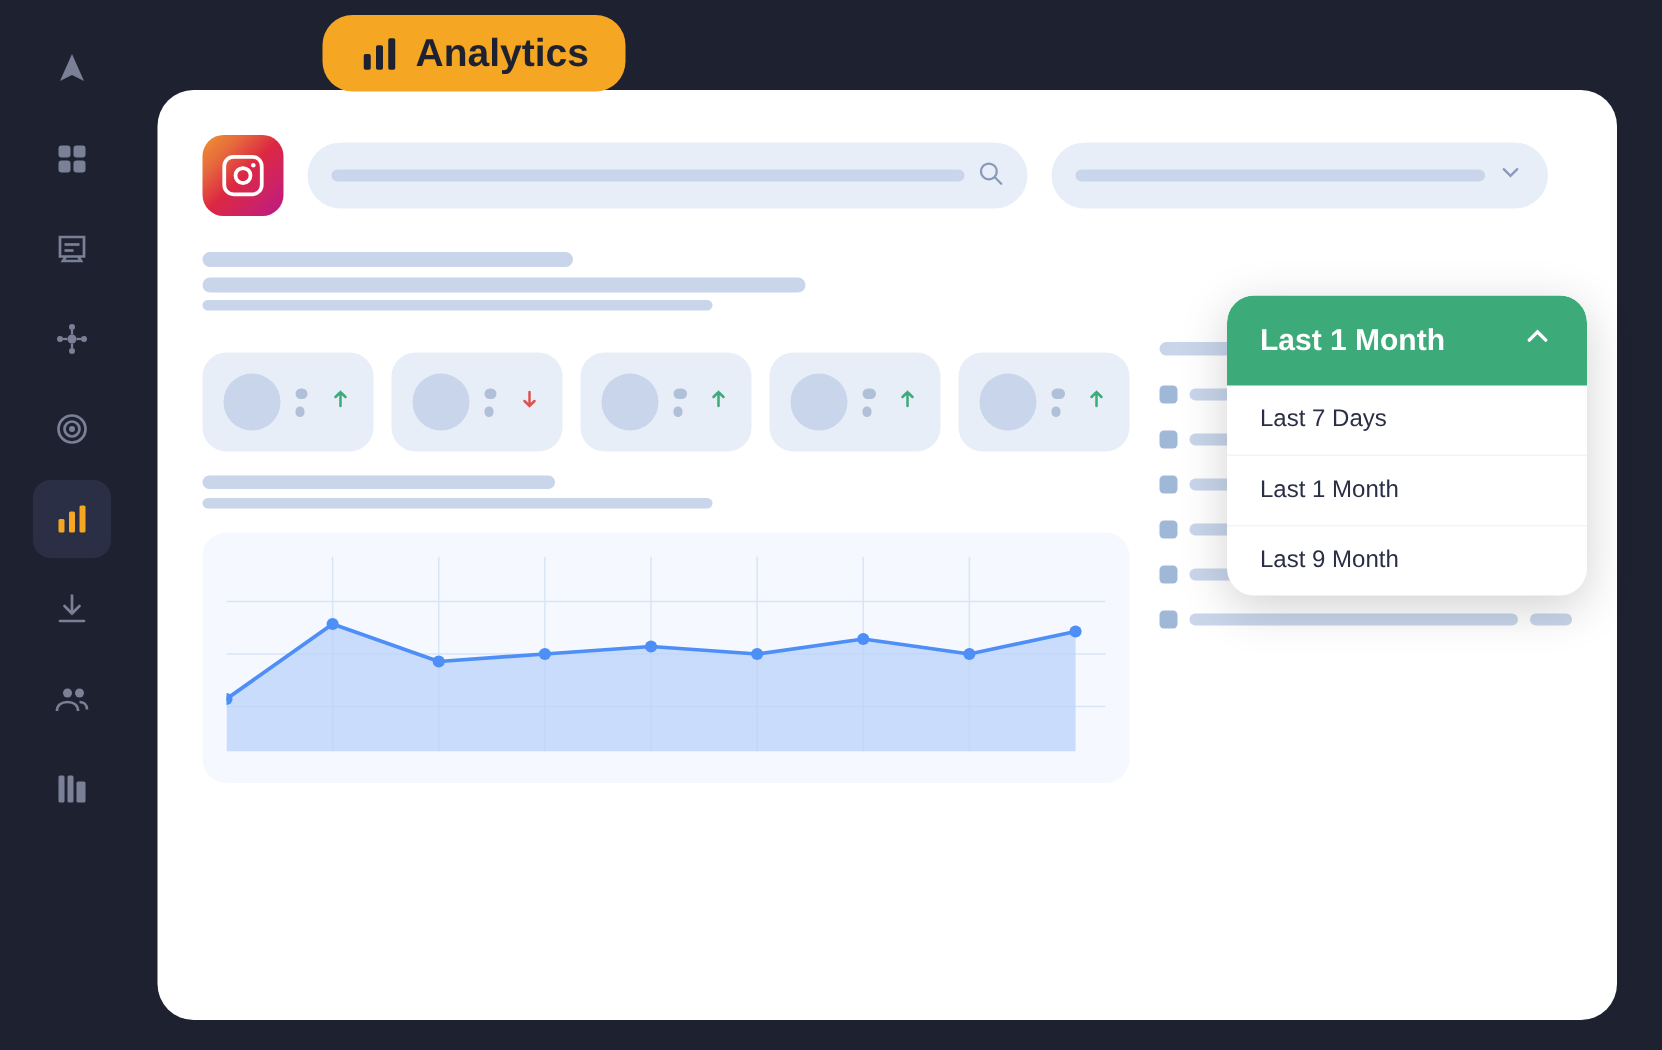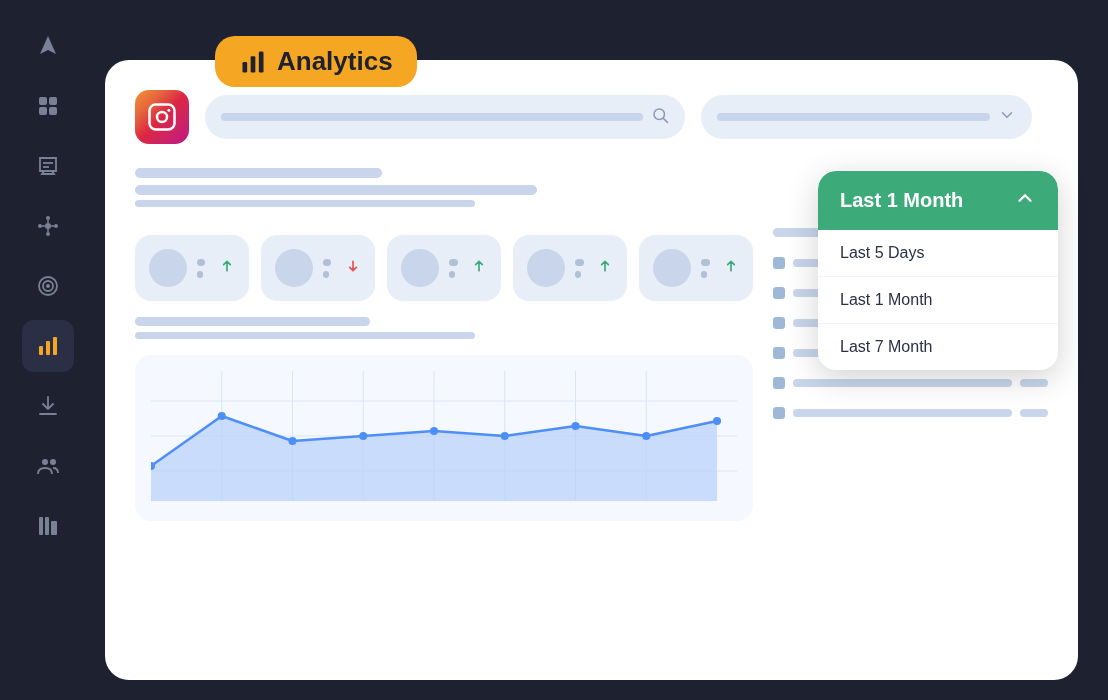--- a/index.html
+++ b/index.html
@@ -155,21 +155,21 @@
     }
 
     .dropdown-arrow {
       color: #8899bb;
       font-size: 16px;
     }
 
     
     .dropdown-menu {
       position: absolute;
-      top: 54px;
+      top: 80px;
       right: -10px;
       width: 240px;
       background: white;
       border-radius: 18px;
       box-shadow: 0 8px 32px rgba(0,0,0,0.18);
       overflow: hidden;
       z-index: 100;
     }
 
     .dropdown-header {
@@ -412,21 +412,21 @@
       <svg width="24" height="24" viewBox="0 0 24 24" fill="none">
         <rect x="3" y="3" width="4" height="18" rx="1" fill="#7a8096"></rect>
         <rect x="9" y="3" width="4" height="18" rx="1" fill="#7a8096"></rect>
         <rect x="15" y="7" width="6" height="14" rx="1" fill="#7a8096"></rect>
       </svg>
     </div>
   </div>
 
   <div class="main">
 
-    <div class="analytics-badge" style="position:absolute; top:10px; left:120px; z-index:20;margin-top:26px;">
+    <div class="analytics-badge" style="position:absolute; top:10px; left:120px; z-index:20;">
       <svg width="28" height="28" viewBox="0 0 24 24" fill="none">
         <rect x="3" y="12" width="4" height="9" rx="1" fill="#1e2230"></rect>
         <rect x="10" y="7" width="4" height="14" rx="1" fill="#1e2230"></rect>
         <rect x="17" y="3" width="4" height="18" rx="1" fill="#1e2230"></rect>
       </svg>
       <span class="analytics-badge-title">Analytics</span>
     </div>
 
     <div class="white-card" style="margin-top: 30px;">
 
@@ -463,23 +463,23 @@
 
           <div class="dropdown-menu">
             <div class="dropdown-header">
               <span class="dropdown-header-text">Last 1 Month</span>
               <span class="dropdown-header-icon">
                 <svg width="22" height="22" viewBox="0 0 24 24" fill="none">
                   <path d="M18 15l-6-6-6 6" stroke="white" stroke-width="2.5" stroke-linecap="round"></path>
                 </svg>
               </span>
             </div>
-            <div class="dropdown-option">Last 5 Days</div>
+            <div class="dropdown-option">Last 7 Days</div>
             <div class="dropdown-option">Last 1 Month</div>
-            <div class="dropdown-option">Last 7 Month</div>
+            <div class="dropdown-option">Last 9 Month</div>
           </div>
         </div>
       </div>
 
       <div class="dashboard-content">
 
         <div class="dashboard-left">
 
           <div class="title-area">
             <div class="skeleton-bar short" style="margin-bottom:7px;"></div>

